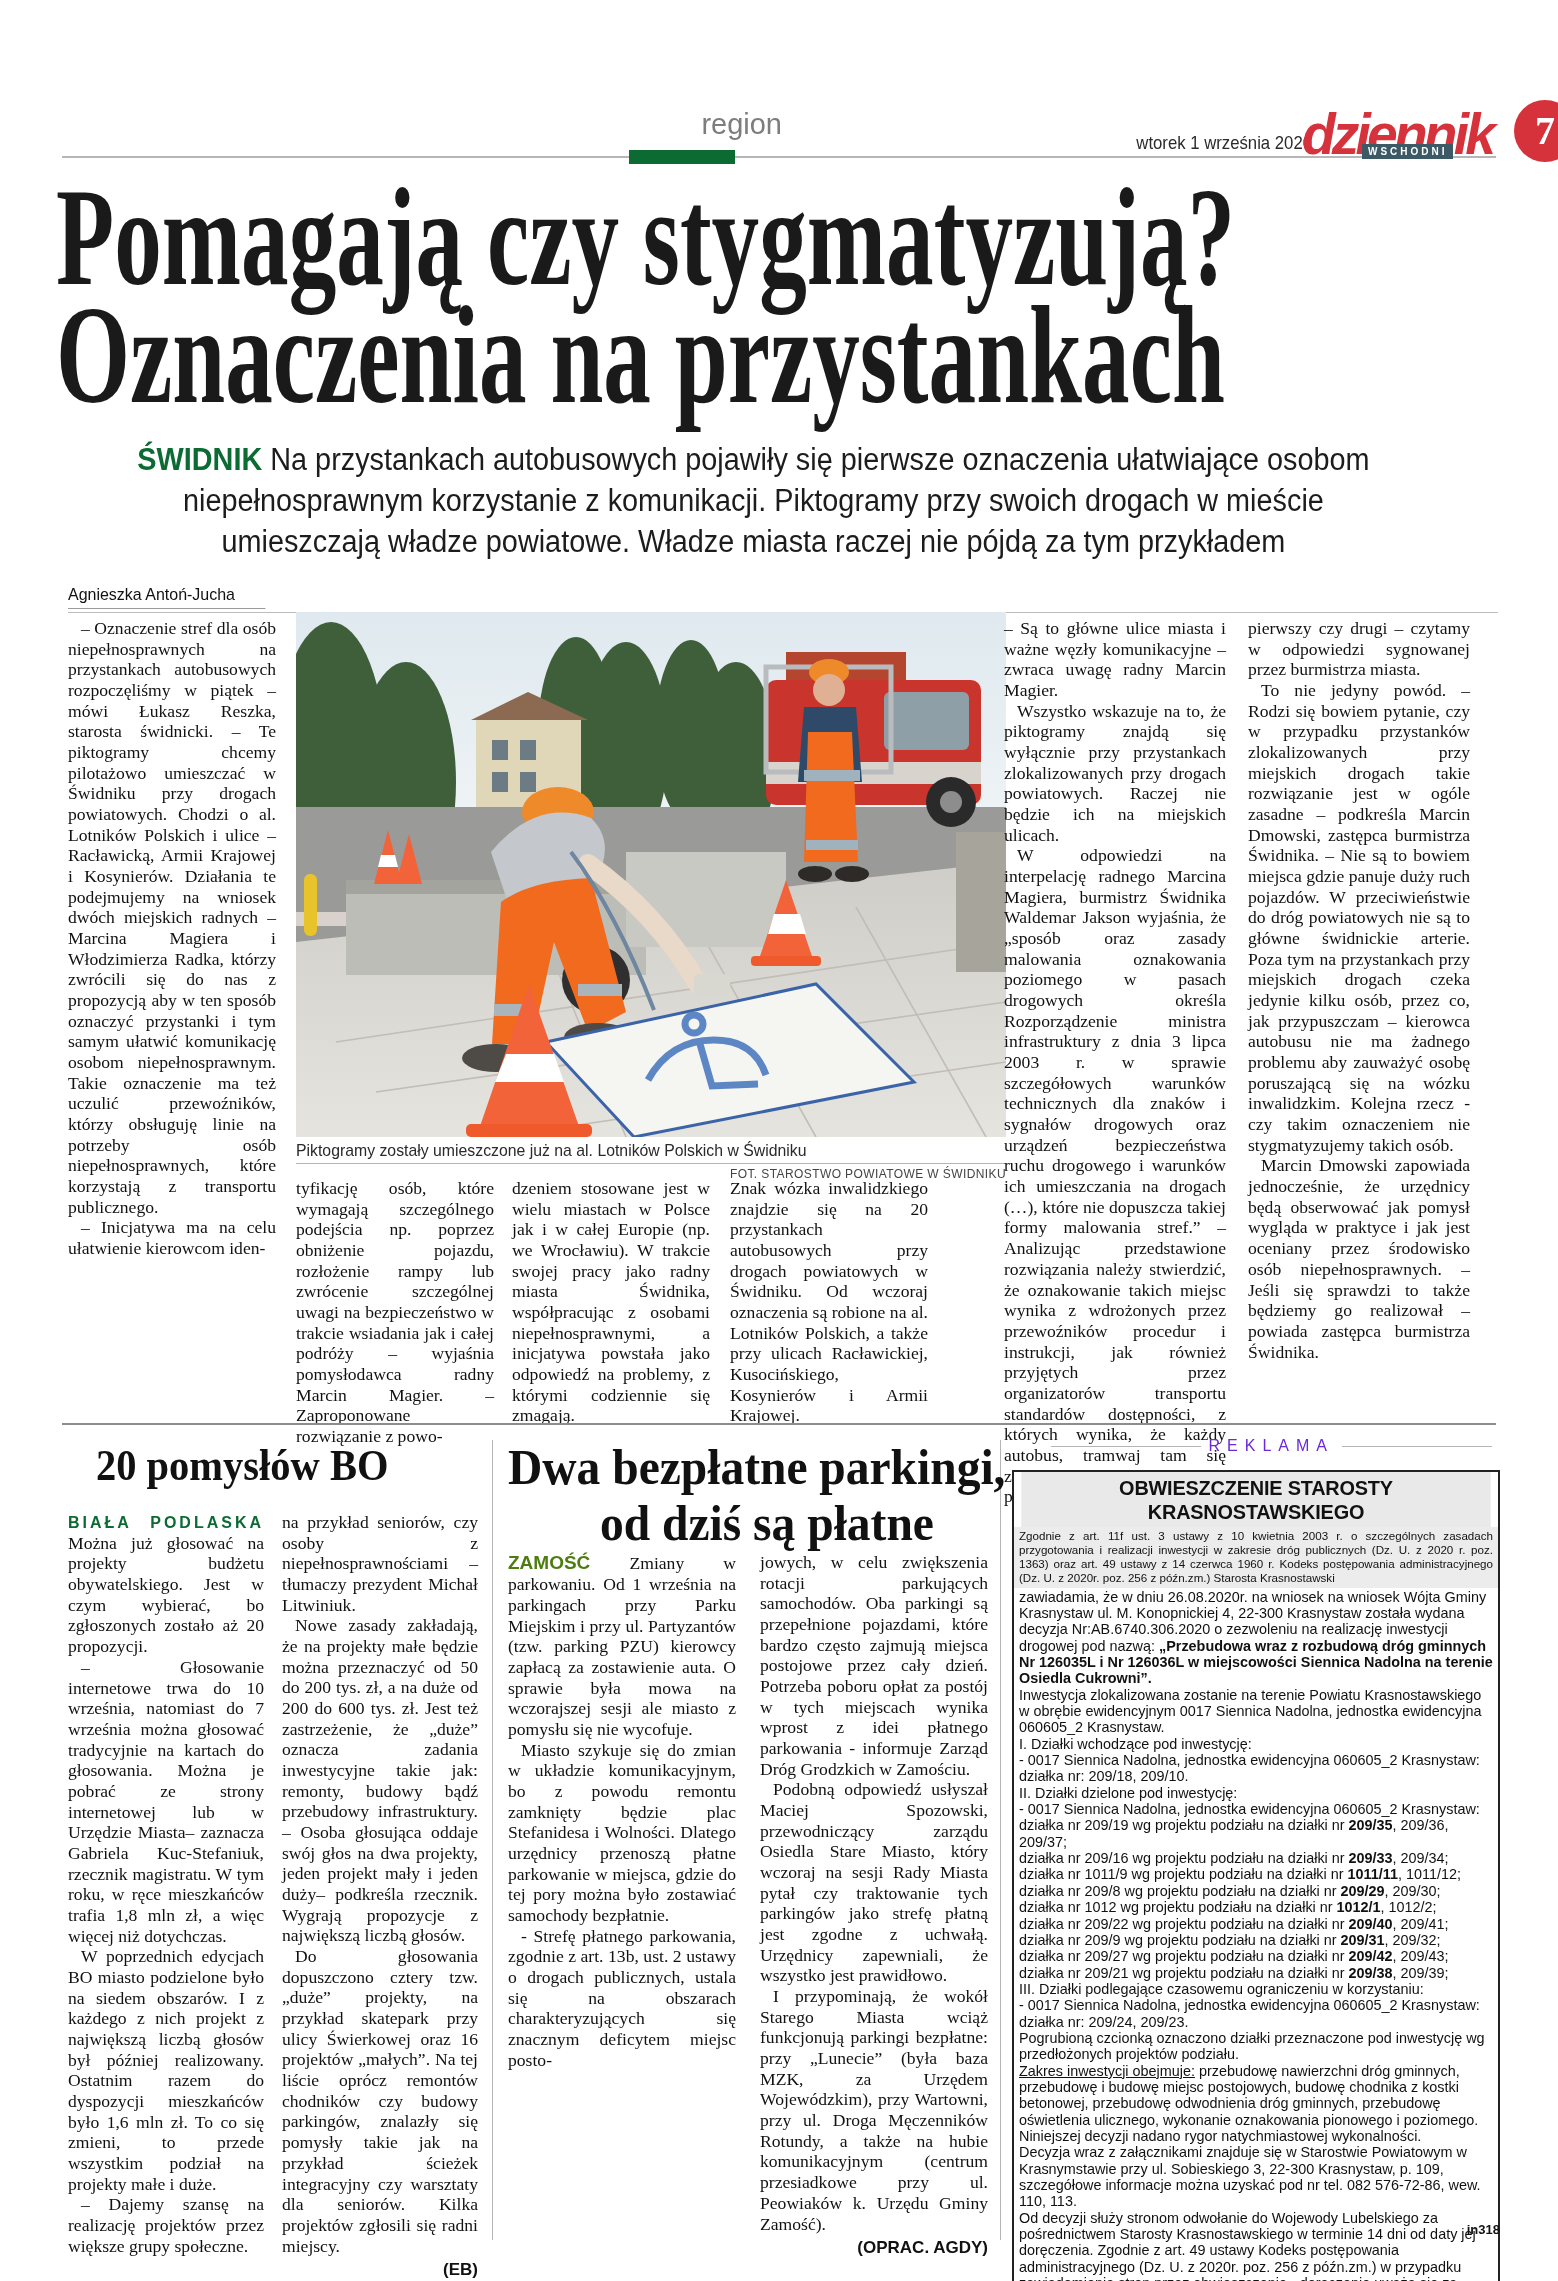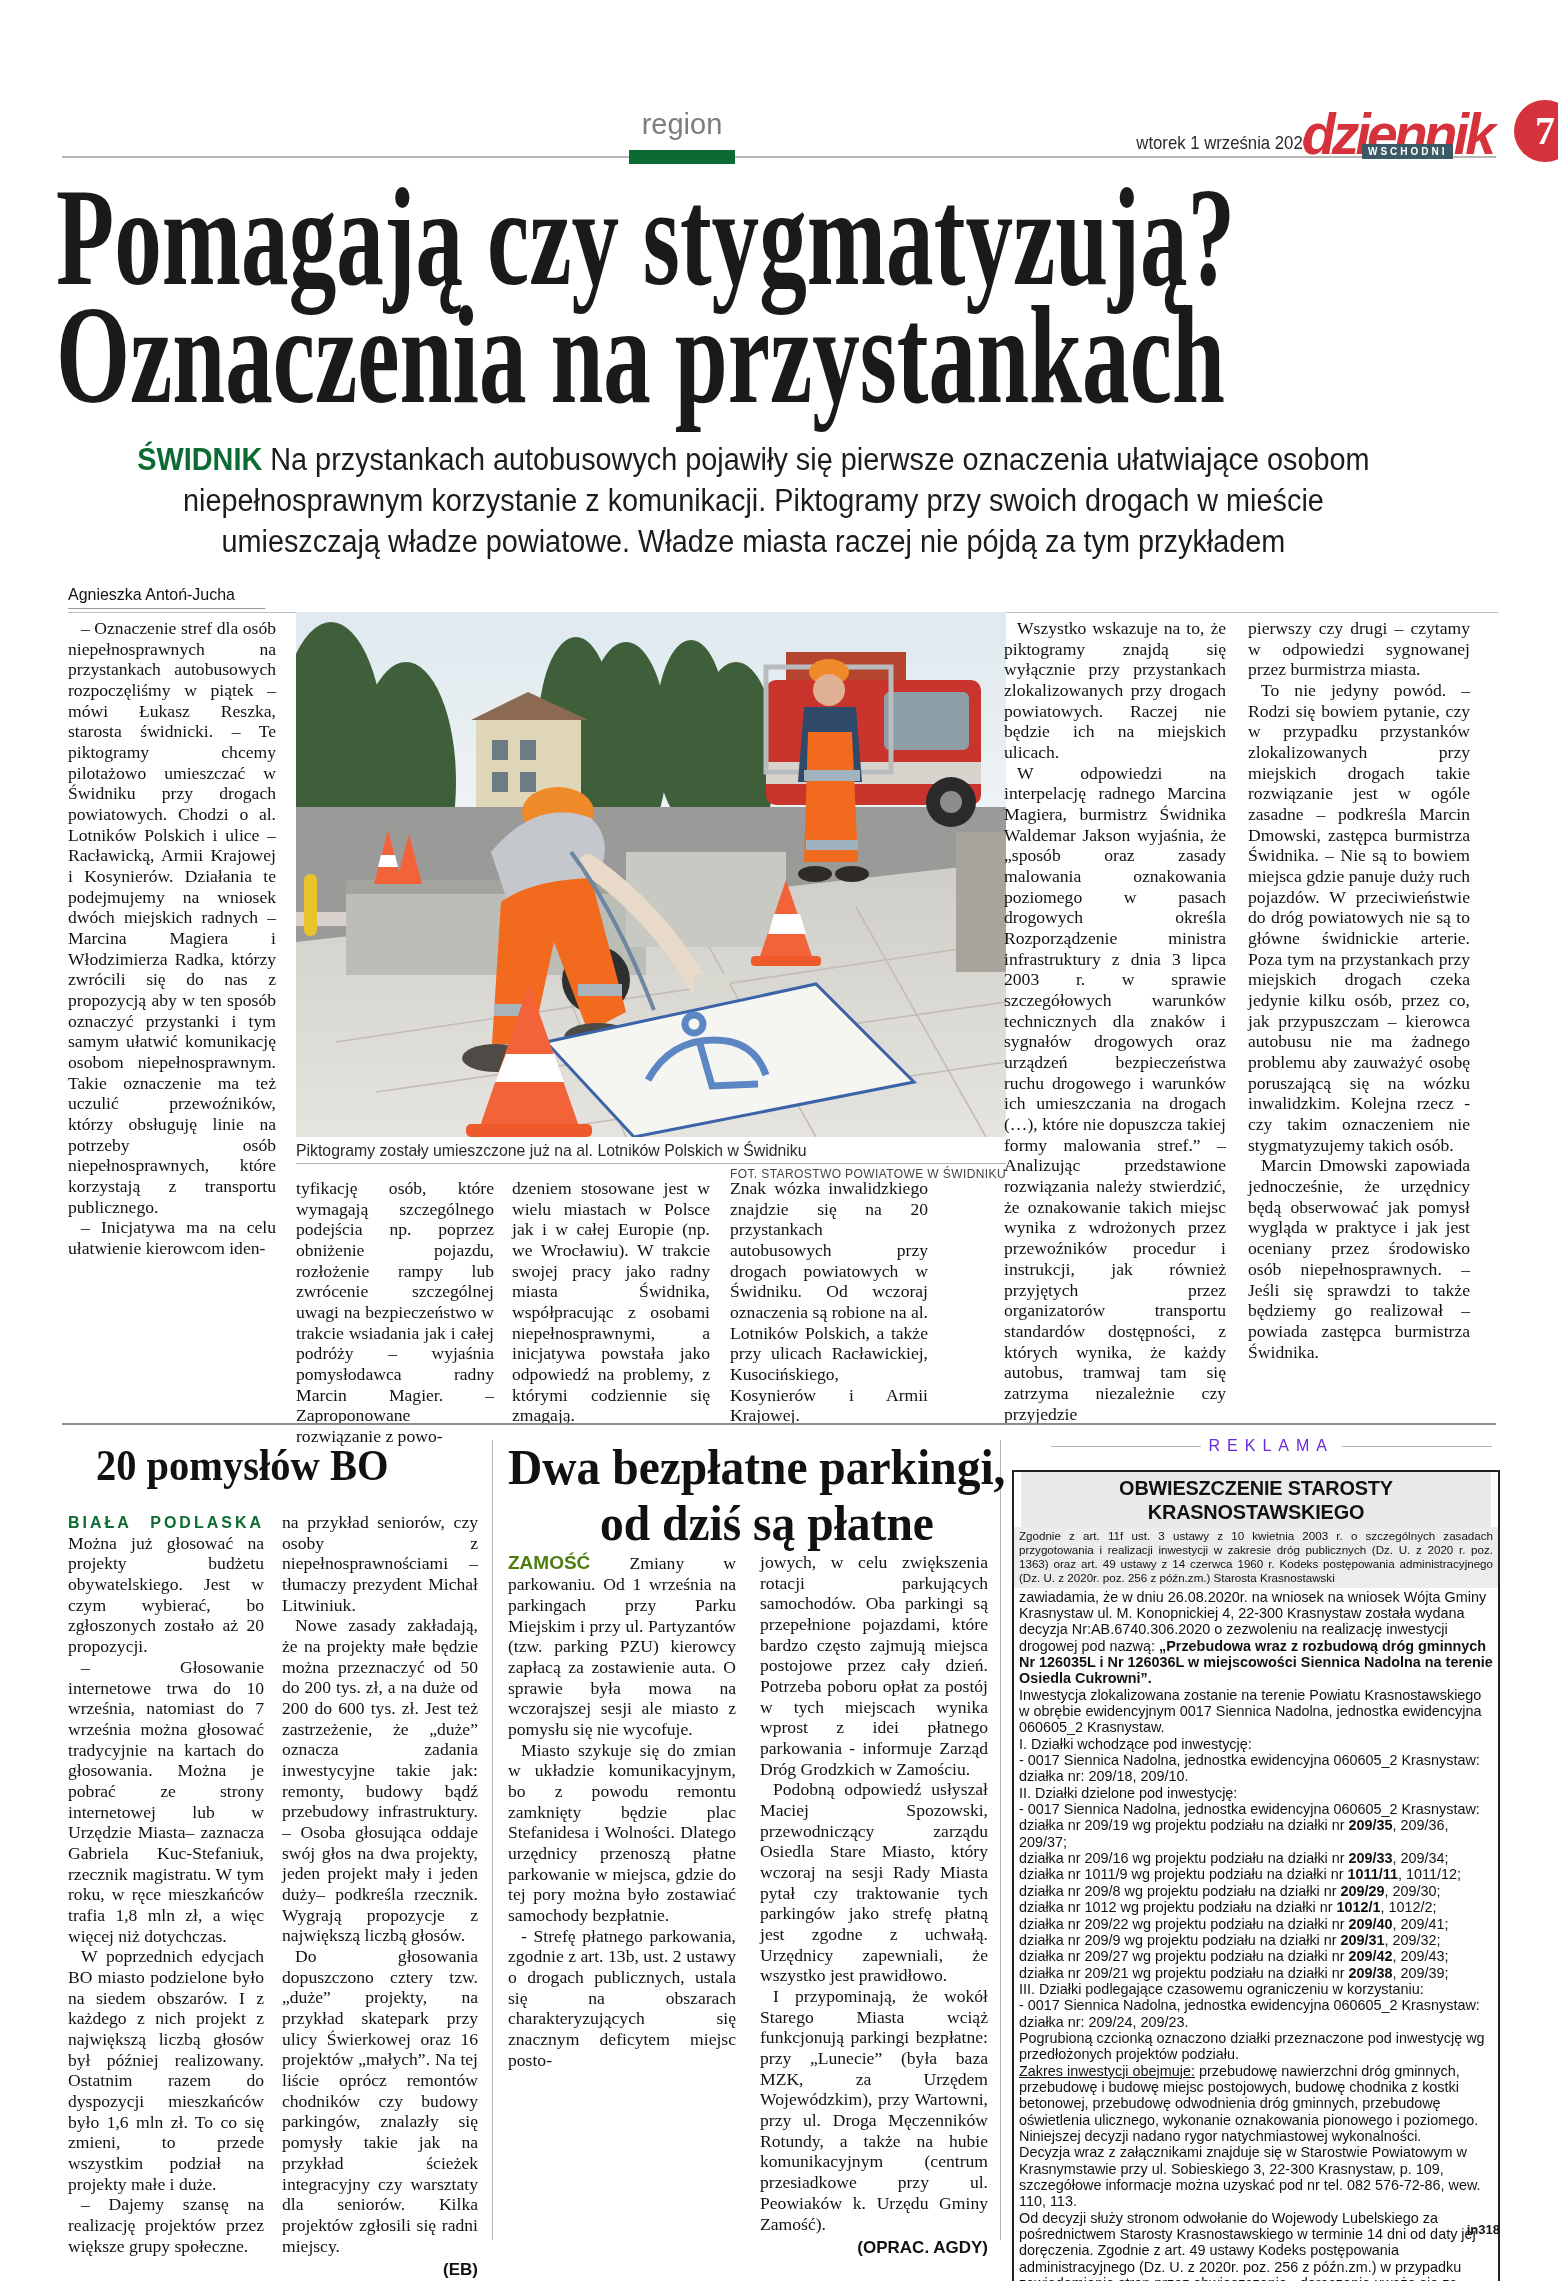--- a/index.html
+++ b/index.html
@@ -8,21 +8,21 @@
     background:#ffffff;
     font-family:"Liberation Serif",serif;
     color:#111;
     overflow:hidden;
   }
   .page{position:relative;width:1558px;height:2281px;padding:0;box-sizing:border-box;}
 
   
   .masthead{position:absolute;left:62px;top:108px;width:1434px;height:60px;}
   .mh-rule{position:absolute;left:0;top:48px;width:1434px;height:2px;background:#b6b6b6;}
-  .mh-section{position:absolute;left:520px;top:0px;width:200px;text-align:center;
+  .mh-section{position:absolute;left:520px;top:0px;width:200px;text-align:right;
      font-family:"Liberation Sans",sans-serif;font-size:29px;color:#7d7d7d;letter-spacing:0px;}
   .mh-section-bar{position:absolute;left:567px;top:42px;width:106px;height:14px;background:#0b6b33;}
   .mh-date{position:absolute;left:930px;top:24px;width:320px;text-align:right;
      font-family:"Liberation Sans",sans-serif;font-size:19px;color:#2b2b2b;
      transform:scaleX(0.88);transform-origin:right center;}
   .mh-logo{position:absolute;left:1240px;top:-10px;width:200px;height:70px;}
   .mh-logo-word{position:absolute;left:0;top:2px;font-family:"Liberation Sans",sans-serif;
      font-weight:bold;font-style:italic;font-size:58px;color:#d6323c;letter-spacing:-4px;
      transform:scaleX(0.95);transform-origin:left top;}
   .mh-logo-sub{position:absolute;left:60px;top:46px;background:#3c5a66;color:#fff;
@@ -278,20 +278,21 @@
 
   <div class="col" id="c3">
     <p class="first">dzeniem stosowane jest w wielu miastach w Polsce jak i w całej Europie (np. we Wrocławiu). W trakcie swojej pracy jako radny miasta Świdnika, współpracując z osobami niepełnosprawnymi, a inicjatywa powstała jako odpowiedź na problemy, z którymi codziennie się zmagają.</p>
   </div>
 
   <div class="col" id="c4">
     <p class="first">Znak wózka inwalidzkiego znajdzie się na 20 przystankach autobusowych przy drogach powiatowych w Świdniku. Od wczoraj oznaczenia są robione na al. Lotników Polskich, a także przy ulicach Racławickiej, Kusocińskiego, Kosynierów i Armii Krajowej.</p>
   </div>
 
   <div class="col" id="c5">
+    <p class="first">– Są to główne ulice miasta i ważne węzły komunikacyjne – zwraca uwagę radny Marcin Magier.</p>
     <p>Wszystko wskazuje na to, że piktogramy znajdą się wyłącznie przy przystankach zlokalizowanych przy drogach powiatowych. Raczej nie będzie ich na miejskich ulicach.</p>
     <p>W odpowiedzi na interpelację radnego Marcina Magiera, burmistrz Świdnika Waldemar Jakson wyjaśnia, że „sposób oraz zasady malowania oznakowania poziomego w pasach drogowych określa Rozporządzenie ministra infrastruktury z dnia 3 lipca 2003 r. w sprawie szczegółowych warunków technicznych dla znaków i sygnałów drogowych oraz urządzeń bezpieczeństwa ruchu drogowego i warunków ich umieszczania na drogach (…), które nie dopuszcza takiej formy malowania stref.” – Analizując przedstawione rozwiązania należy stwierdzić, że oznakowanie takich miejsc wynika z wdrożonych przez przewoźników procedur i instrukcji, jak również przyjętych przez organizatorów transportu standardów dostępności, z których wynika, że każdy autobus, tramwaj tam się zatrzyma niezależnie czy przyjedzie</p>
   </div>
 
   <div class="col" id="c6">
     <p class="first">pierwszy czy drugi – czytamy w odpowiedzi sygnowanej przez burmistrza miasta.</p>
     <p>To nie jedyny powód. – Rodzi się bowiem pytanie, czy w przypadku przystanków zlokalizowanych przy miejskich drogach takie rozwiązanie jest w ogóle zasadne – podkreśla Marcin Dmowski, zastępca burmistrza Świdnika. – Nie są to bowiem miejsca gdzie panuje duży ruch pojazdów. W przeciwieństwie do dróg powiatowych nie są to główne świdnickie arterie. Poza tym na przystankach przy miejskich drogach czeka jedynie kilku osób, przez co, jak przypuszczam – kierowca autobusu nie ma żadnego problemu aby zauważyć osobę poruszającą się na wózku inwalidzkim. Kolejna rzecz - czy takim oznaczeniem nie stygmatyzujemy takich osób.</p>
     <p>Marcin Dmowski zapowiada jednocześnie, że urzędnicy będą obserwować jak pomysł wygląda w praktyce i jak jest oceniany przez środowisko osób niepełnosprawnych. – Jeśli się sprawdzi to także będziemy go realizował – powiada zastępca burmistrza Świdnika.</p>
   </div>
 

